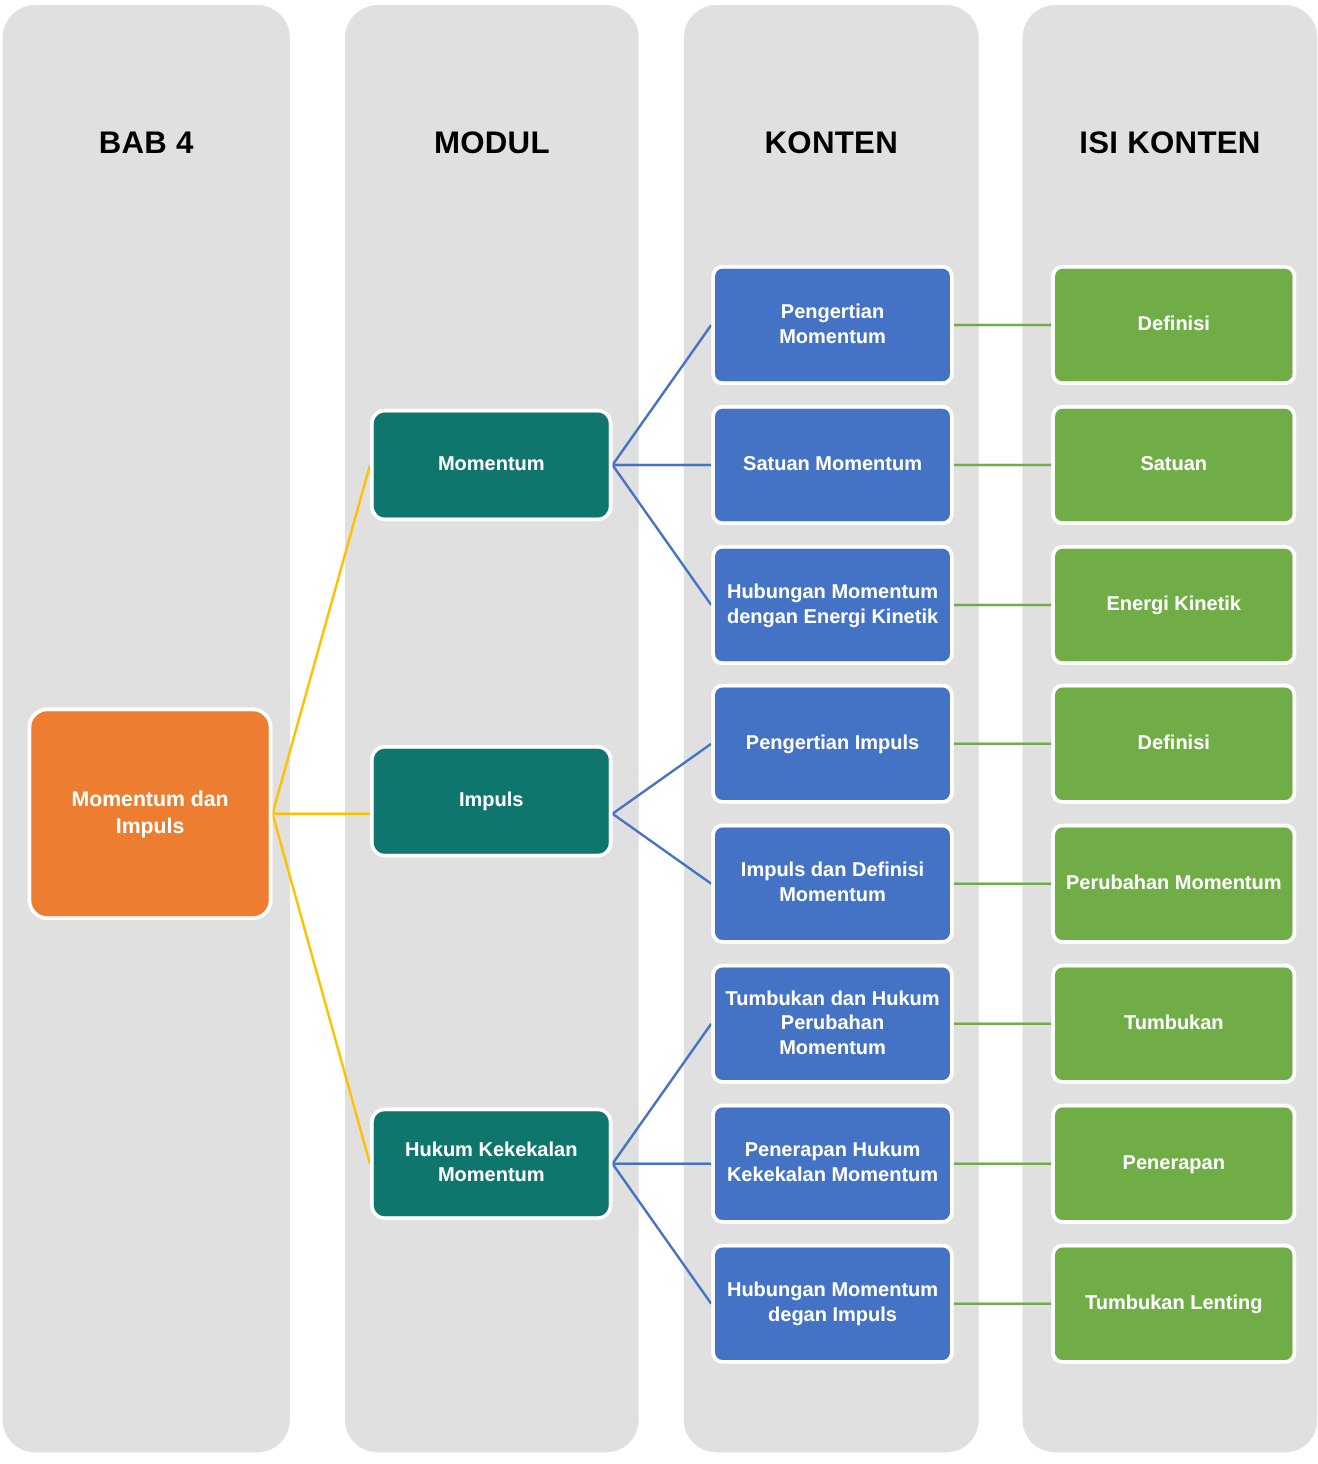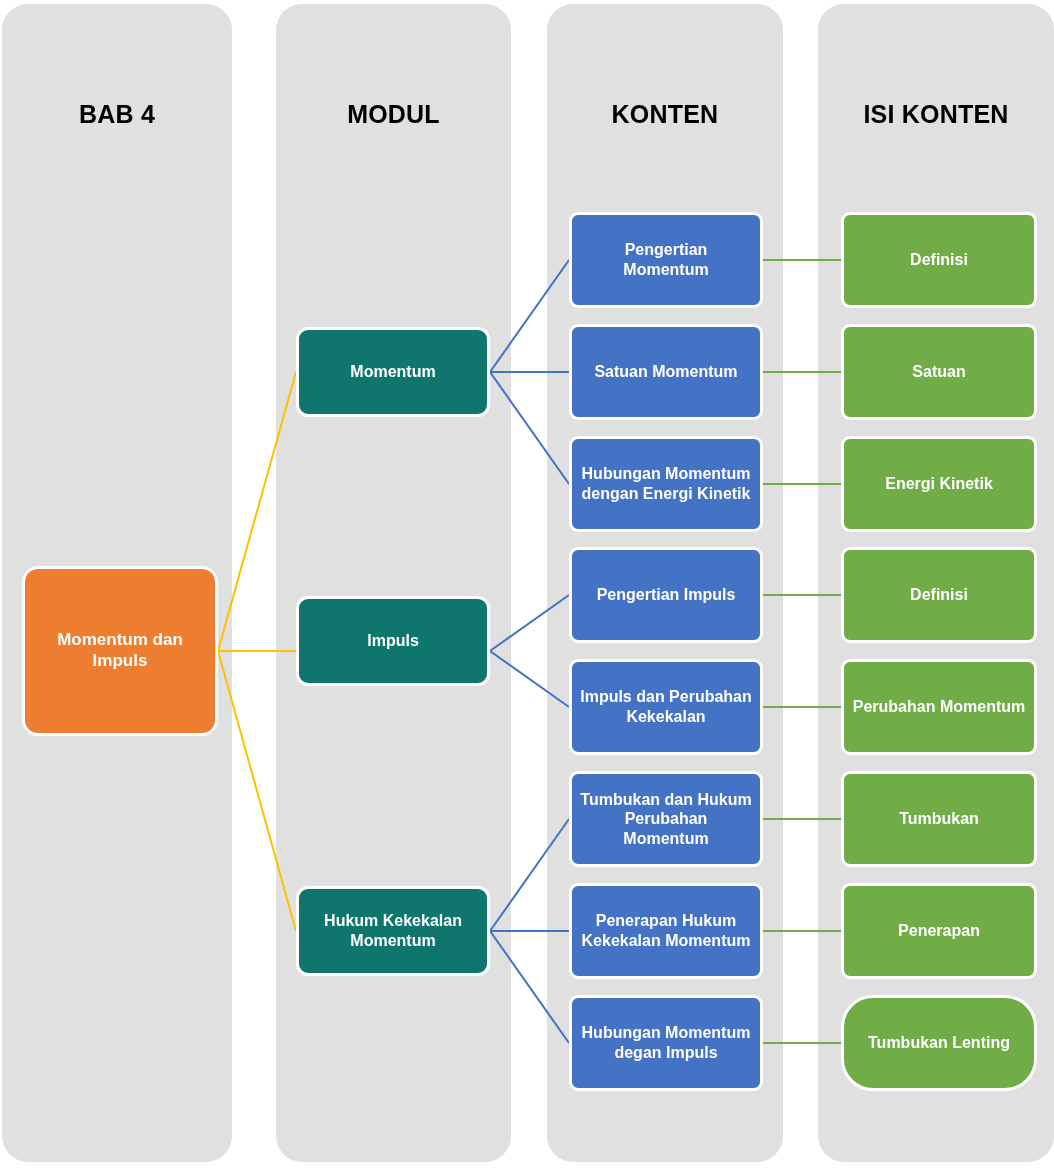--- a/index.html
+++ b/index.html
@@ -165,21 +165,21 @@
   <div class="node node-konten" style="left:569px; top:436px; width:194px; height:96px;">
     <span>Hubungan Momentum dengan Energi Kinetik</span>
   </div>
   <div class="node node-konten" style="left:569px; top:324px; width:194px; height:96px;">
     <span>Satuan Momentum</span>
   </div>
   <div class="node node-konten" style="left:569px; top:547px; width:194px; height:96px;">
     <span>Pengertian Impuls</span>
   </div>
   <div class="node node-konten" style="left:569px; top:659px; width:194px; height:96px;">
-    <span>Impuls dan Perubahan Kekekalan</span>
+    <span>Impuls dan Definisi Momentum</span>
   </div>
   <div class="node node-konten" style="left:569px; top:771px; width:194px; height:96px;">
     <span>Tumbukan dan Hukum Perubahan Momentum</span>
   </div>
   <div class="node node-konten" style="left:569px; top:883px; width:194px; height:96px;">
     <span>Penerapan Hukum Kekekalan Momentum</span>
   </div>
   <div class="node node-konten" style="left:569px; top:995px; width:194px; height:96px;">
     <span>Hubungan Momentum degan Impuls</span>
   </div>
@@ -198,17 +198,17 @@
   </div>
   <div class="node node-isi" style="left:841px; top:659px; width:196px; height:96px;">
     <span>Perubahan Momentum</span>
   </div>
   <div class="node node-isi" style="left:841px; top:771px; width:196px; height:96px;">
     <span>Tumbukan</span>
   </div>
   <div class="node node-isi" style="left:841px; top:883px; width:196px; height:96px;">
     <span>Penerapan</span>
   </div>
-  <div class="node node-isi" style="left:841px; top:995px; width:196px; height:96px;border-radius:32px;">
+  <div class="node node-isi" style="left:841px; top:995px; width:196px; height:96px;">
     <span>Tumbukan Lenting</span>
   </div>
 
 </div>
 
 </body></html>

